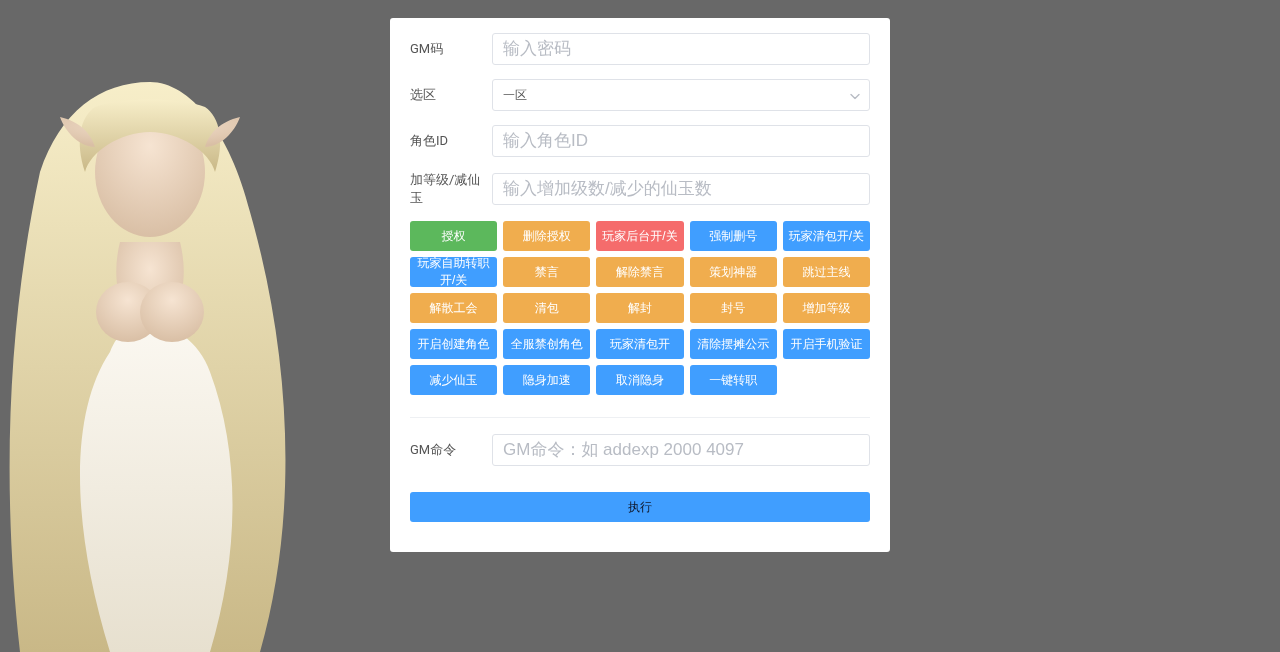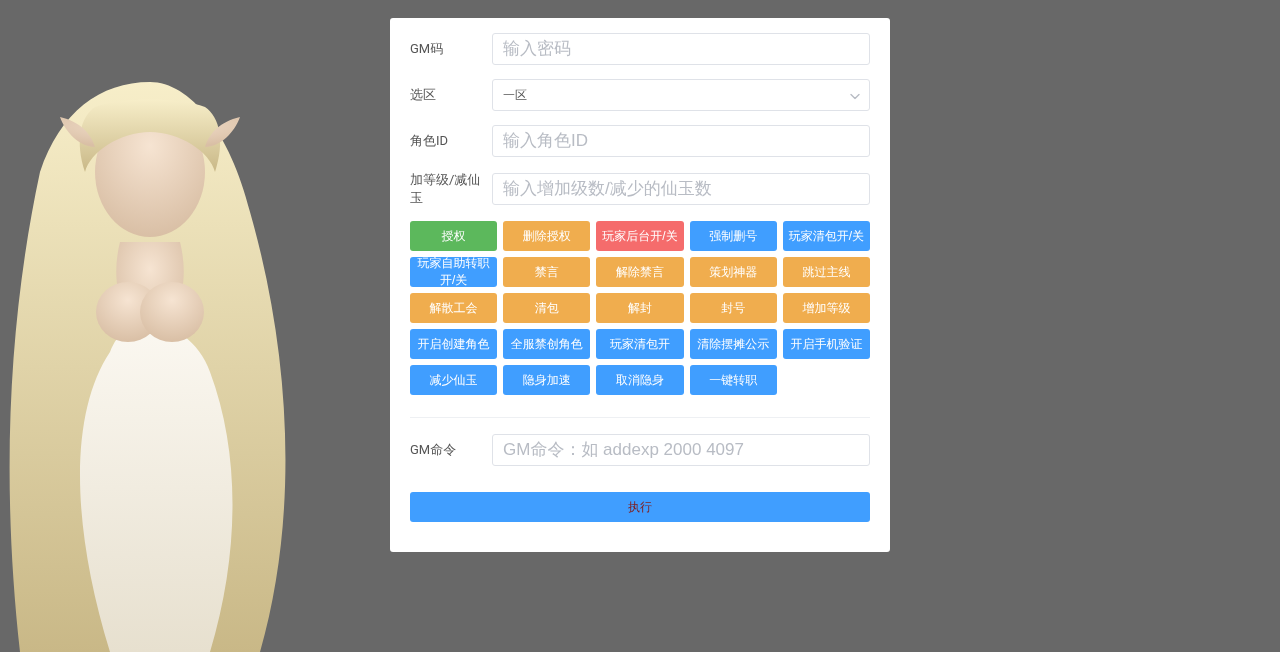--- a/index.html
+++ b/index.html
@@ -98,21 +98,21 @@
 .btn-green  { background: #5cb85c; }
 .btn-orange { background: #f0ad4e; }
 .btn-red    { background: #f56c6c; }
 .btn-blue   { background: #409eff; }
 .btn-full {
   width: 100%;
   height: 30px;
   border: none;
   border-radius: 3px;
   background: #409eff;
-  color: #7f1d1d;
+  color: #0f172a;
   font-size: 12px;
   cursor: pointer;
   margin-top: 12px;
 }
 .sep {
   border: none;
   border-top: 1px solid #eef0f3;
   margin: 22px 0 16px 0;
 }
 </style>

